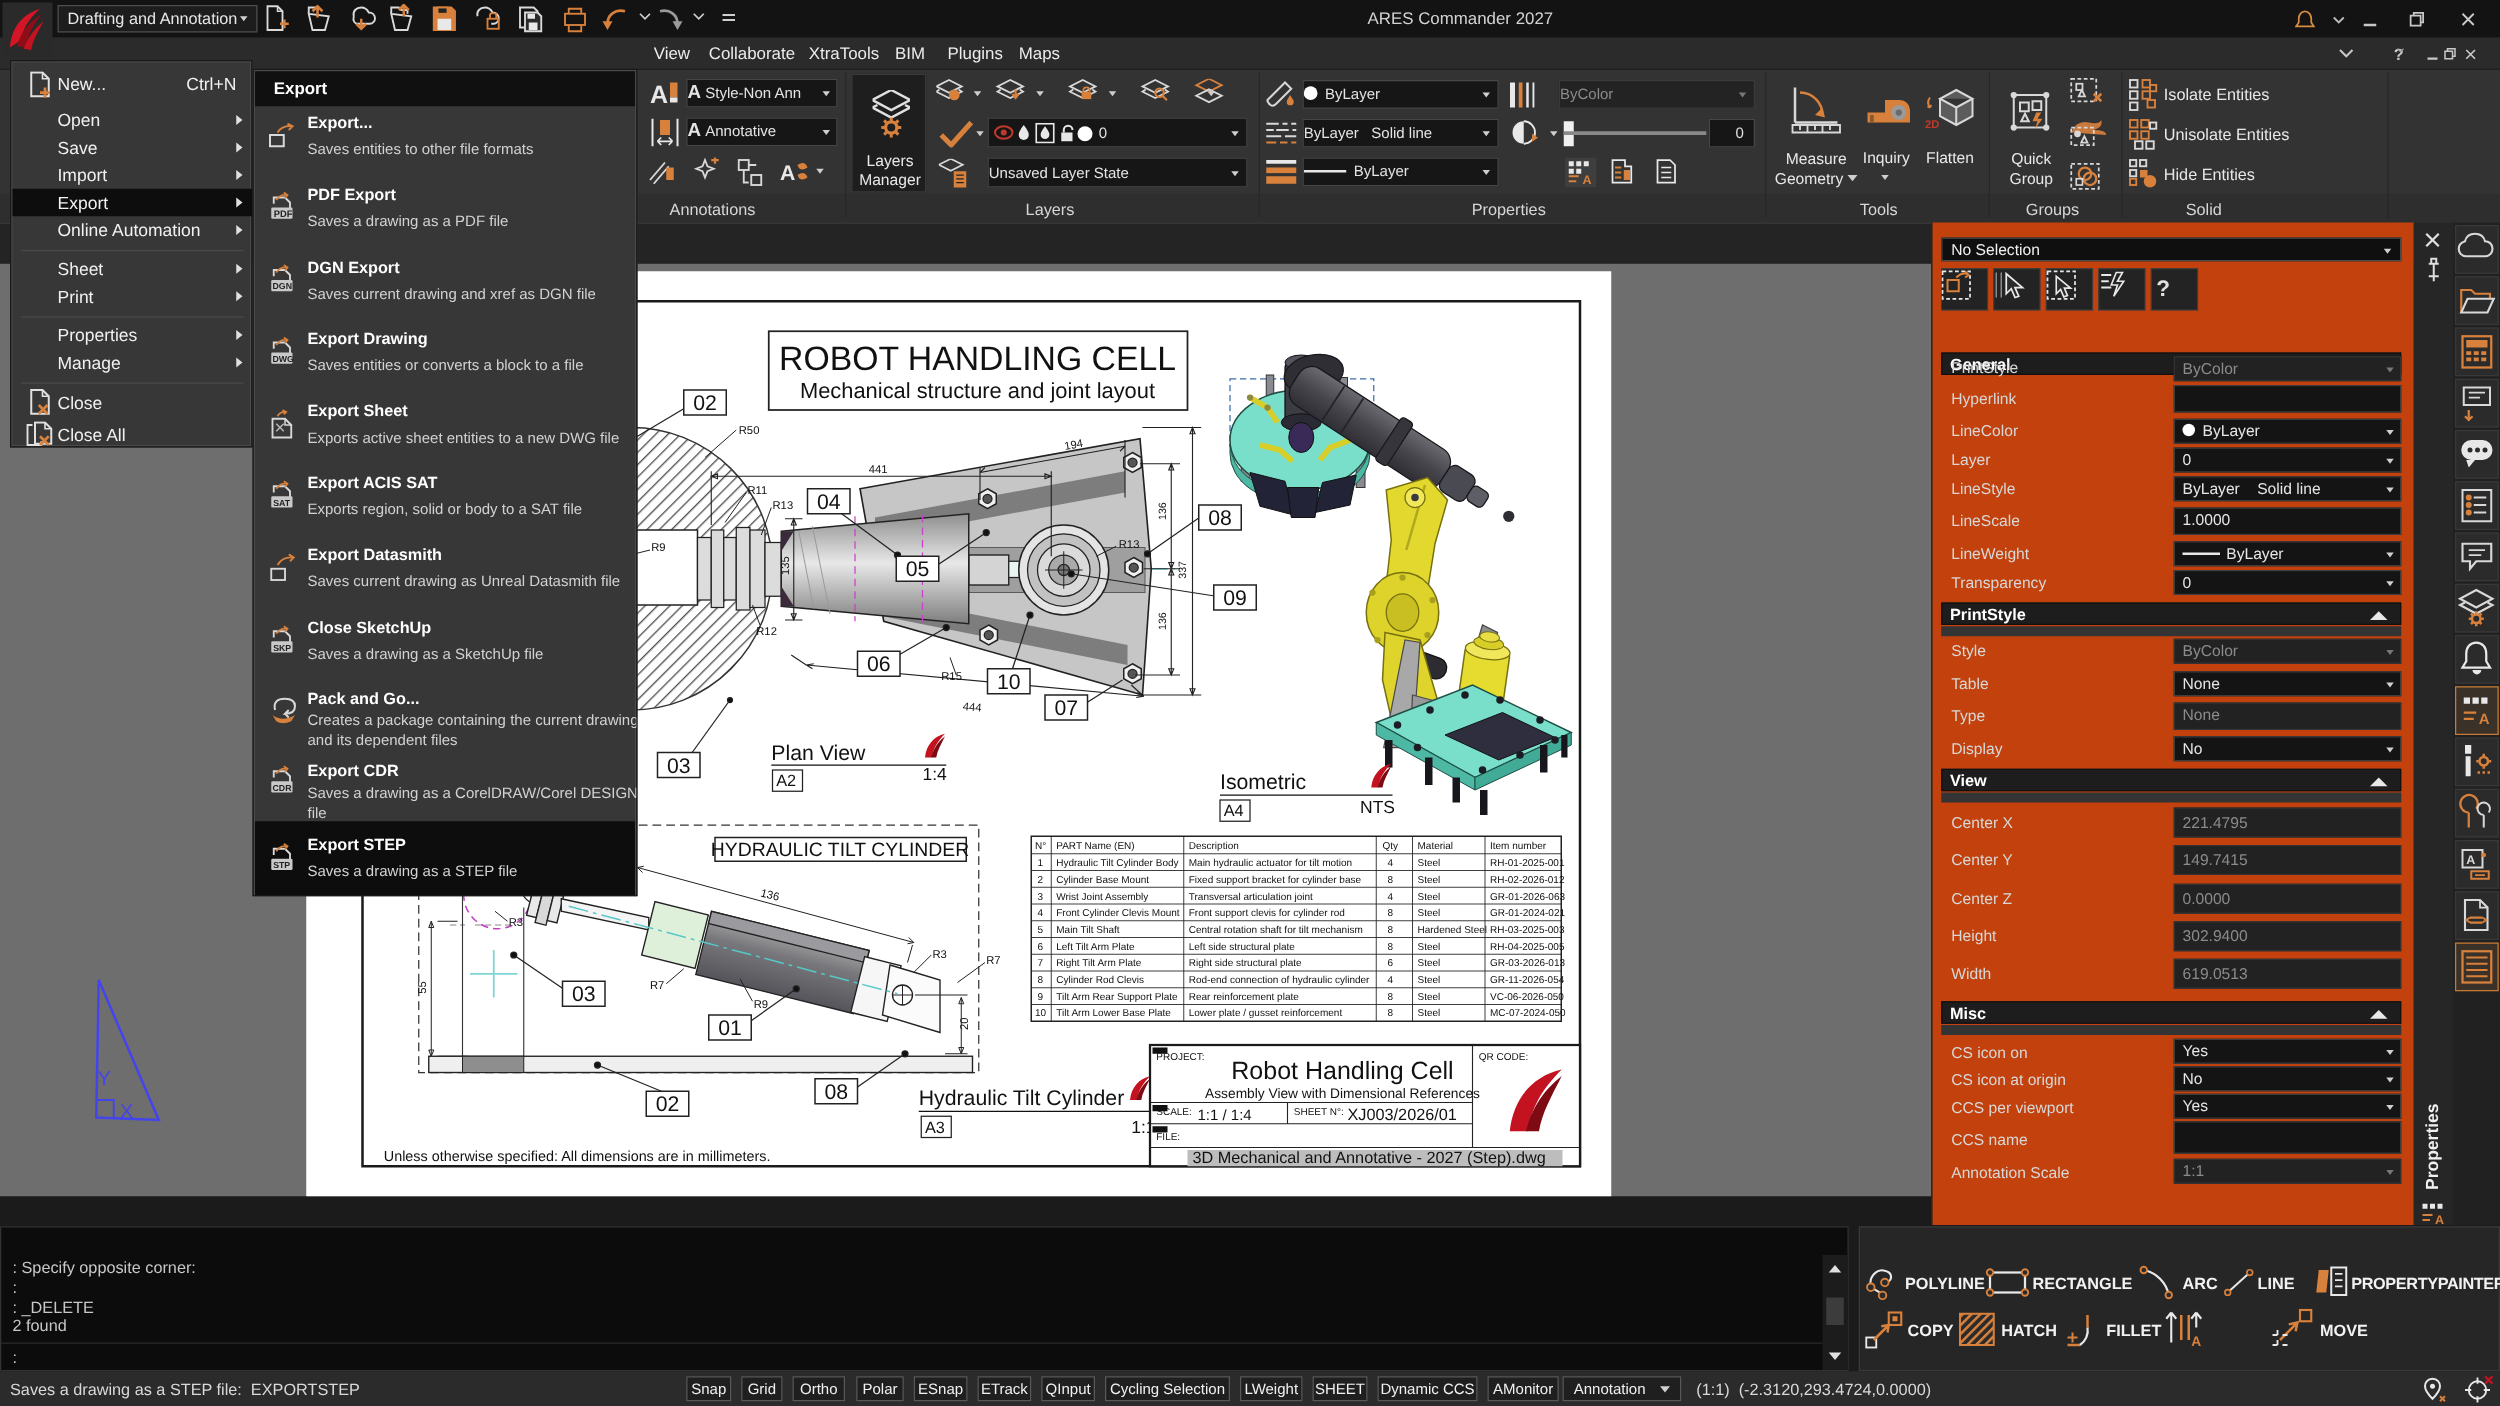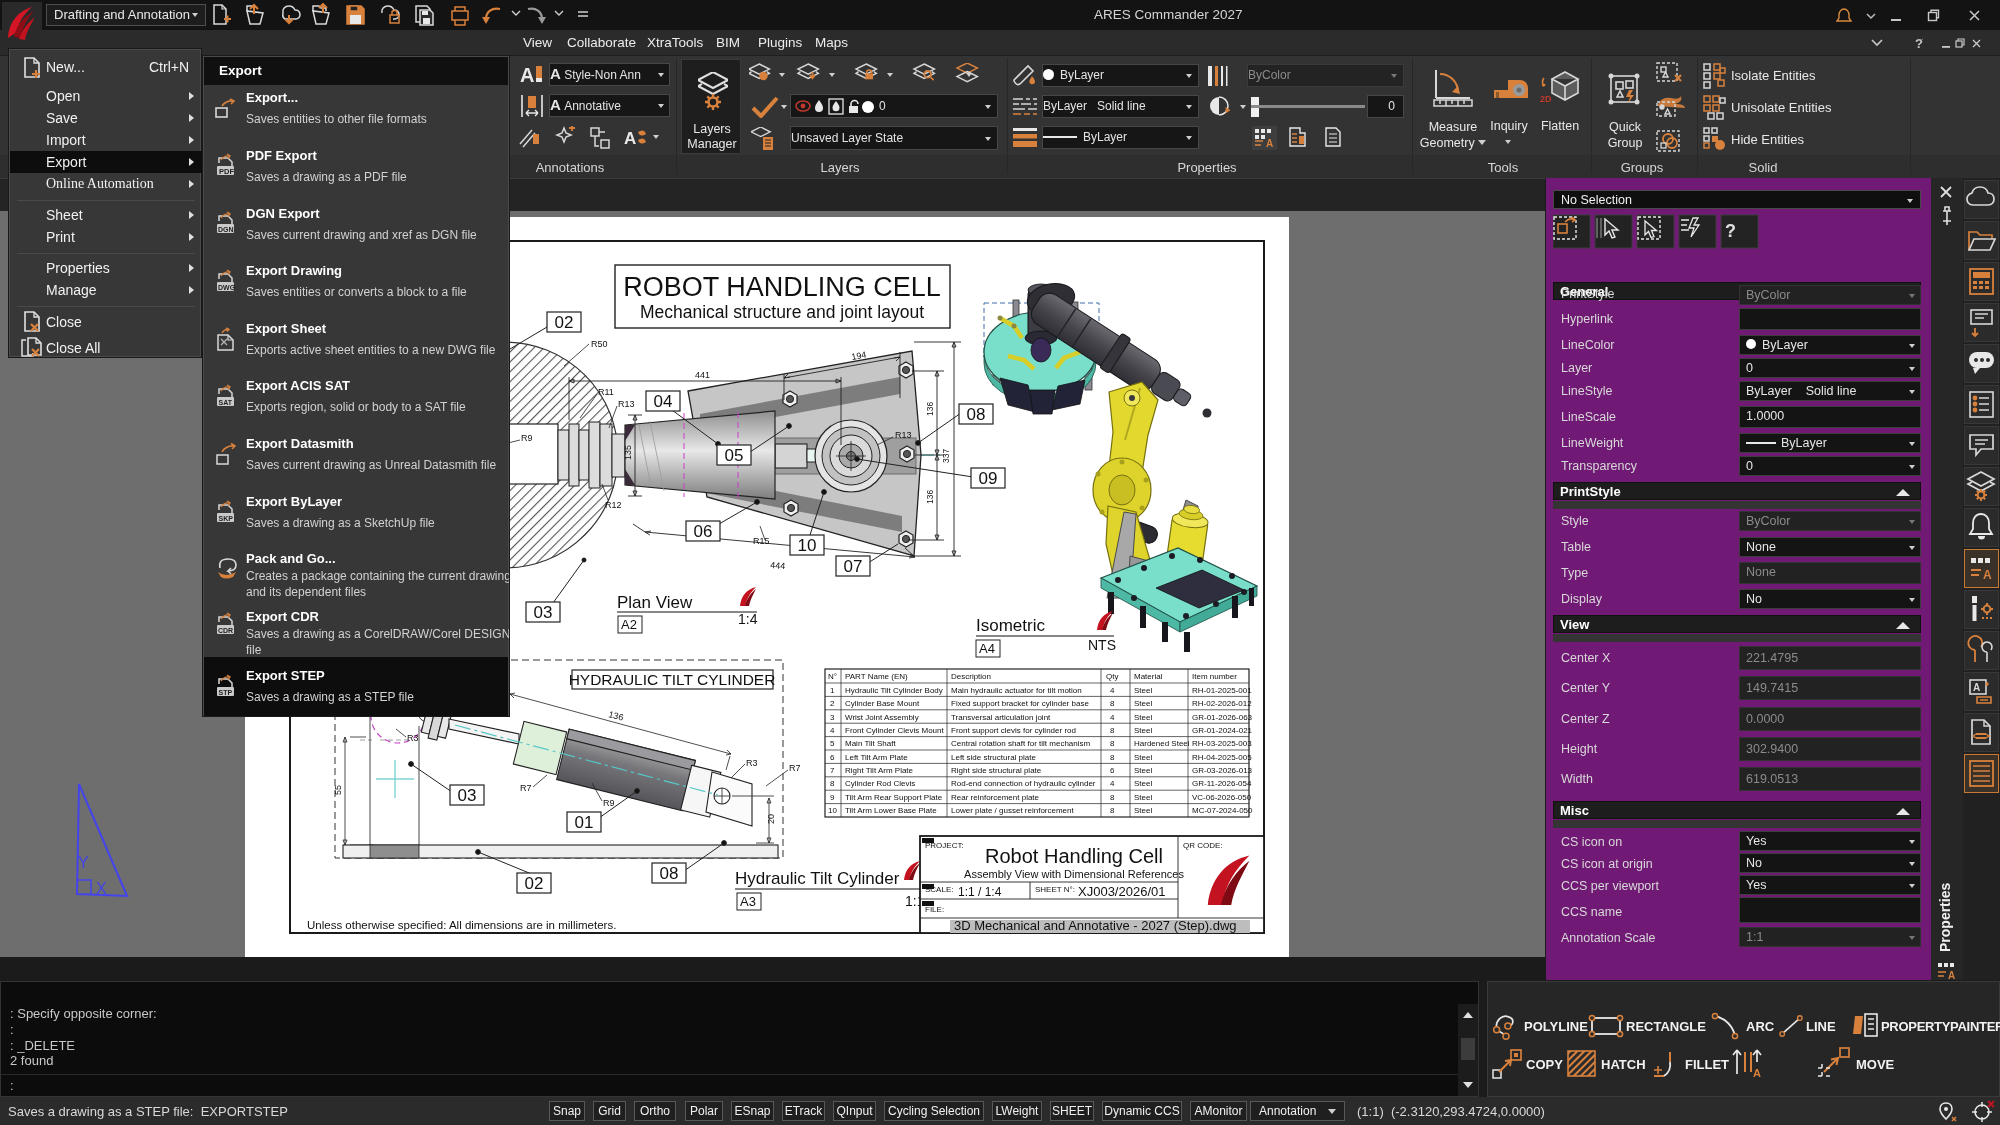--- a/index.html
+++ b/index.html
@@ -23,21 +23,21 @@
 
 #filemenu{position:absolute;left:8px;top:48px;width:194px;height:310px;background:#373737;border:1px solid #191919;box-shadow:0 0 0 1px #4a4a4a inset;}
 .fitem{position:absolute;left:1px;width:192px;height:22px;color:#f1f1f1;font-size:14px;line-height:22px;}
 .fitem .lbl{position:absolute;left:36px;top:0;}
 .fitem .arrow{position:absolute;right:8px;top:7px;width:0;height:0;border-top:4.5px solid transparent;border-bottom:4.5px solid transparent;border-left:5px solid #e0e0e0;}
 .fsep{position:absolute;left:8px;width:178px;height:1px;background:#4a4a4a;}
 #submenu{position:absolute;left:202px;top:55px;width:308px;height:662px;background:#373737;border:1px solid #191919;box-shadow:0 0 0 1px #4a4a4a inset;overflow:hidden;}
 .stitle{font-weight:bold;font-size:13px;color:#ffffff;white-space:nowrap;}
 .sdesc{font-size:12px;color:#d2d2d2;white-space:nowrap;}
 
-#propspanel{position:absolute;left:1545px;top:178px;width:386px;height:802px;background:#701a75;border-left:1px solid #1a1a1a;text-decoration:underline;}
+#propspanel{position:absolute;left:1545px;top:178px;width:386px;height:802px;background:#c2410c;border-left:1px solid #1a1a1a;text-decoration:underline;}
 .phead{position:absolute;left:7px;width:368px;height:18px;background:#1d1d1d;border:1px solid #111;color:#fff;font-weight:bold;font-size:13px;line-height:17px;padding-left:6px;}
 .phead .tri{position:absolute;right:10px;top:6px;width:0;height:0;border-left:7px solid transparent;border-right:7px solid transparent;border-bottom:7px solid #e8e8e8;}
 .plabel{position:absolute;left:15px;font-size:12.5px;color:#d8d8d8;height:18px;line-height:18px;}
 .pfield{position:absolute;left:193px;width:182px;background:#141414;border:1px solid #3d3d3d;color:#e6e6e6;font-size:12.5px;line-height:18px;padding-left:6px;white-space:nowrap;}
 .pfield.dis{background:#222222;color:#8b8b8b;border-color:#333;}
 #propscol{position:absolute;left:1931px;top:178px;width:32px;height:802px;background:#262626;}
 #iconstrip{position:absolute;left:1963px;top:178px;width:37px;height:802px;background:#212121;}
 .icell{position:absolute;left:1px;width:35px;height:39px;background:#2b2b2b;border:1px solid #383838;}
 
 #sheettabs{position:absolute;left:0;top:957px;width:1545px;height:24px;background:#262626;}
@@ -1294,21 +1294,21 @@
         <span class="arrow"></span>
       </div>
   <div class="fitem" style="top:80px;">
         <span class="lbl">Import</span>
         <span class="arrow"></span>
       </div>
   <div class="fitem" style="top:102px;background:#0d0d0d;">
         <span class="lbl">Export</span>
         <span class="arrow"></span>
       </div>
-  <div class="fitem" style="top:124px;font-family:Liberation Serif, serif;">
+  <div class="fitem" style="top:124px;">
         <span class="lbl">Online Automation</span>
         <span class="arrow"></span>
       </div>
   <div class="fsep" style="top:151px;"></div>
   <div class="fitem" style="top:155px;">
         <span class="lbl">Sheet</span>
         <span class="arrow"></span>
       </div>
   <div class="fitem" style="top:177px;">
         <span class="lbl">Print</span>
@@ -1406,21 +1406,21 @@
       </svg>
   <div class="abs stitle" style="left:43px;top:380px;">Export Datasmith</div>
   <div class="abs sdesc" style="left:43px;top:402px;">Saves current drawing as Unreal Datasmith file</div>
 
   <svg class="abs" style="left:11px;top:444px;" width="26" height="26" viewBox="0 0 26 26">
         <path d="M5 10 v-5 h9 l4 4 v5" fill="none" stroke="#d8d8d8" stroke-width="1.5"></path>
         <path d="M7 7 q3 -5 9 -4 m-3 -2 l3 2 l-2 2.5" fill="none" stroke="#d8813c" stroke-width="1.4"></path>
         <rect x="3" y="13" width="17" height="9" rx="1" fill="#c9c9c9"></rect>
         <text x="4.5" y="20.5" font-size="7" font-weight="bold" fill="#222">SKP</text>
       </svg>
-  <div class="abs stitle" style="left:43px;top:438px;">Export ByLayer</div>
+  <div class="abs stitle" style="left:43px;top:438px;">Close SketchUp</div>
   <div class="abs sdesc" style="left:43px;top:460px;">Saves a drawing as a SketchUp file</div>
 
   <svg class="abs" style="left:11px;top:498px;" width="28" height="28" viewBox="0 0 28 28">
         <path d="M6 14 q-2 -9 8 -9 q8 0 8 6 q0 6 -8 6 l3 -3 m-3 3 l3 3" fill="none" stroke="#d8d8d8" stroke-width="1.6"></path>
         <path d="M4 18 q8 6 18 0 l-3 5 q-7 3 -12 0 z" fill="#d8813c"></path>
       </svg>
   <div class="abs stitle" style="left:43px;top:495px;">Pack and Go...</div>
   <div class="abs sdesc" style="left:43px;top:513px;">Creates a package containing the current drawing</div>
   <div class="abs sdesc" style="left:43px;top:529px;">and its dependent files</div>
 

